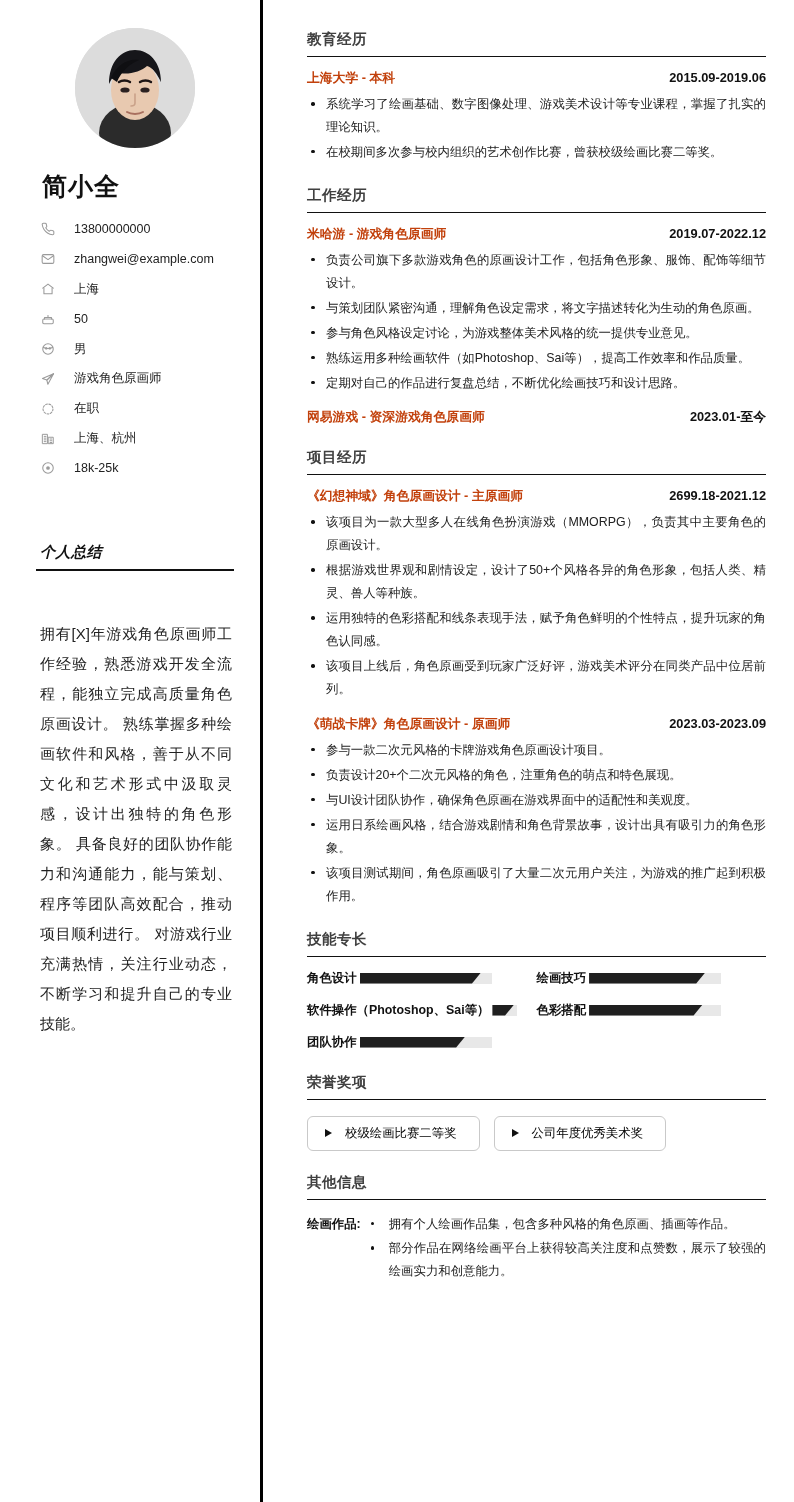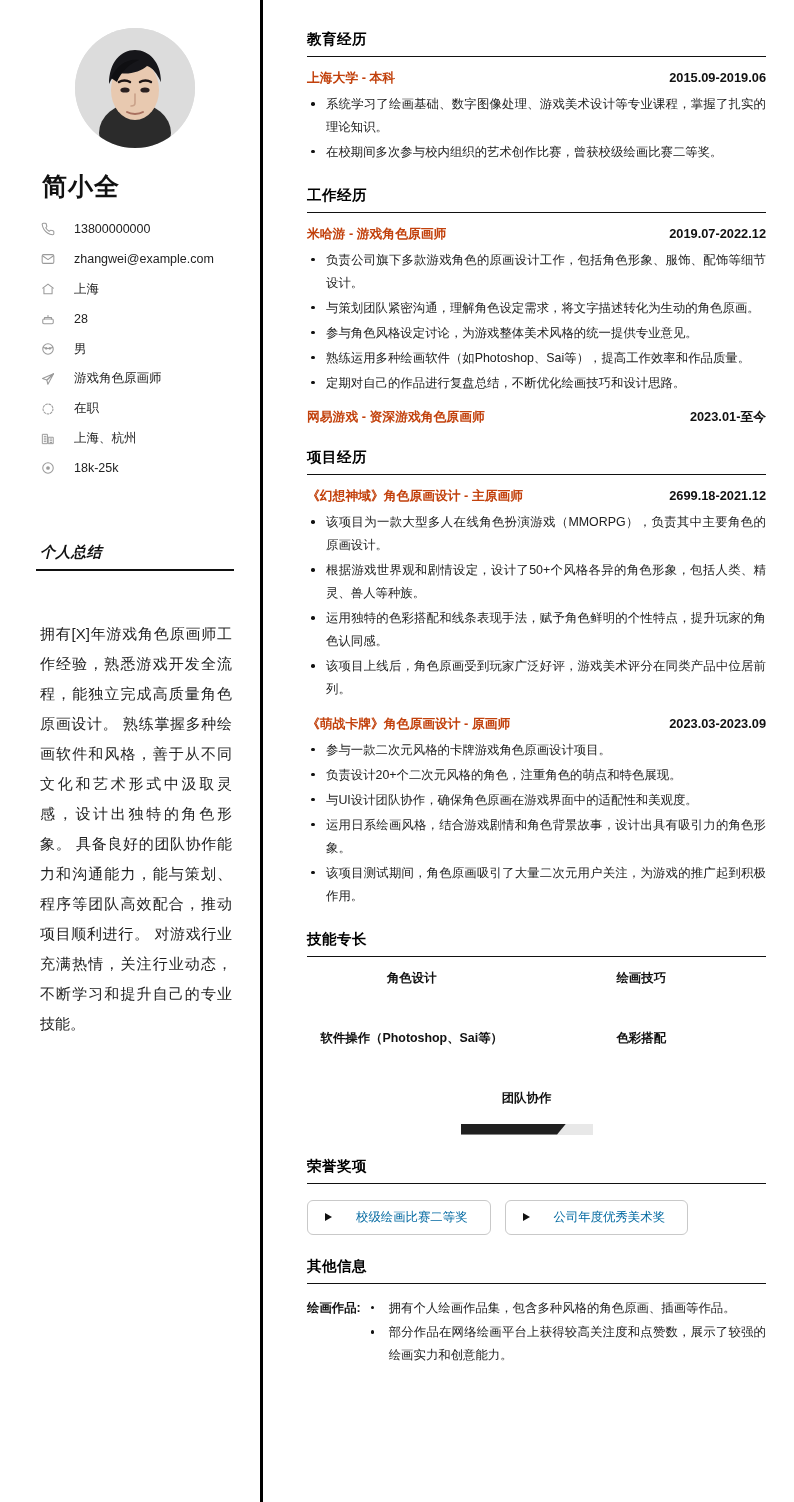--- a/index.html
+++ b/index.html
@@ -106,21 +106,21 @@
     flex: 1 1 auto;
     padding: 30px 28px 26px 44px;
   }
 
   .section { margin-bottom: 22px; }
 
   .section-heading {
     font-size: 14.5px;
     font-weight: bold;
     letter-spacing: 0.5px;
-    color: #000000;
+    color: #404040;
     padding-bottom: 7px;
     border-bottom: 1.6px solid #111;
     margin-bottom: 13px;
   }
 
   .entry { margin-bottom: 15px; }
   .entry:last-child { margin-bottom: 0; }
 
   .entry-head {
     display: flex;
@@ -165,23 +165,22 @@
   
   .skill-grid {
     display: flex;
     flex-wrap: wrap;
     row-gap: 15px;
   }
   .skill-row {
     width: 50%;
     display: flex;
     align-items: center;
-    gap: 17px;
+    gap: 3px;
     padding-right: 20px;
-    flex-direction: column;
   }
   .skill-row.wide { width: 100%; }
   .skill-label {
     font-size: 12.4px;
     font-weight: bold;
     color: #111;
     white-space: nowrap;
   }
   .skill-track {
     position: relative;
@@ -199,26 +198,26 @@
     height: 100%;
     background: #1f1f1f;
     clip-path: polygon(0 0, 100% 0, calc(100% - 9px) 100%, 0 100%);
   }
 
   
   .award-list { display: flex; flex-wrap: wrap; gap: 14px; padding-top: 3px; }
   .award-chip {
     display: inline-flex;
     align-items: center;
-    gap: 24px;
+    gap: 13px;
     border: 1px solid #c9c9c9;
     border-radius: 6px;
     padding: 8px 22px 8px 17px;
     font-size: 12.4px;
-    color: #0369a1;
+    color: #000000;
     background: #fff;
   }
   .award-chip .tri {
     width: 0; height: 0;
     border-left: 7px solid #111;
     border-top: 4.5px solid transparent;
     border-bottom: 4.5px solid transparent;
     flex: 0 0 auto;
   }
 
@@ -294,21 +293,21 @@
       </li>
 
       <li class="contact-item">
         <span class="contact-icon">
           <svg viewBox="0 0 24 24" fill="none" stroke="currentColor" stroke-width="1.8" stroke-linecap="round" stroke-linejoin="round">
               <rect x="3" y="12" width="18" height="8" rx="2"></rect>
               <path d="M6 12V9.5h12V12"></path>
               <path d="M12 9.5V6"></path>
             </svg>
         </span>
-        <span class="contact-text">28</span>
+        <span class="contact-text">50</span>
       </li>
 
       <li class="contact-item">
         <span class="contact-icon">
           <svg viewBox="0 0 24 24" fill="none" stroke="currentColor" stroke-width="1.8" stroke-linecap="round" stroke-linejoin="round">
               <circle cx="12" cy="12" r="9"></circle>
               <circle cx="9" cy="11" r="1.1" fill="currentColor"></circle>
               <circle cx="15" cy="11" r="1.1" fill="currentColor"></circle>
               <path d="M4 9.5c4 2 12 2 16 0"></path>
             </svg>

